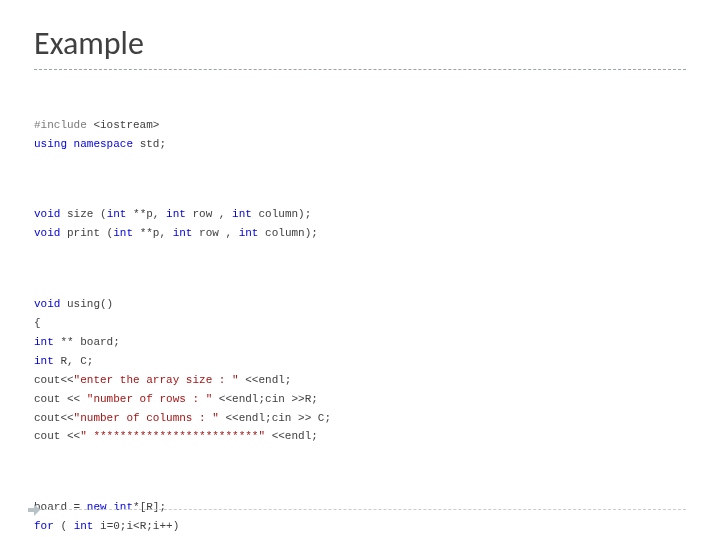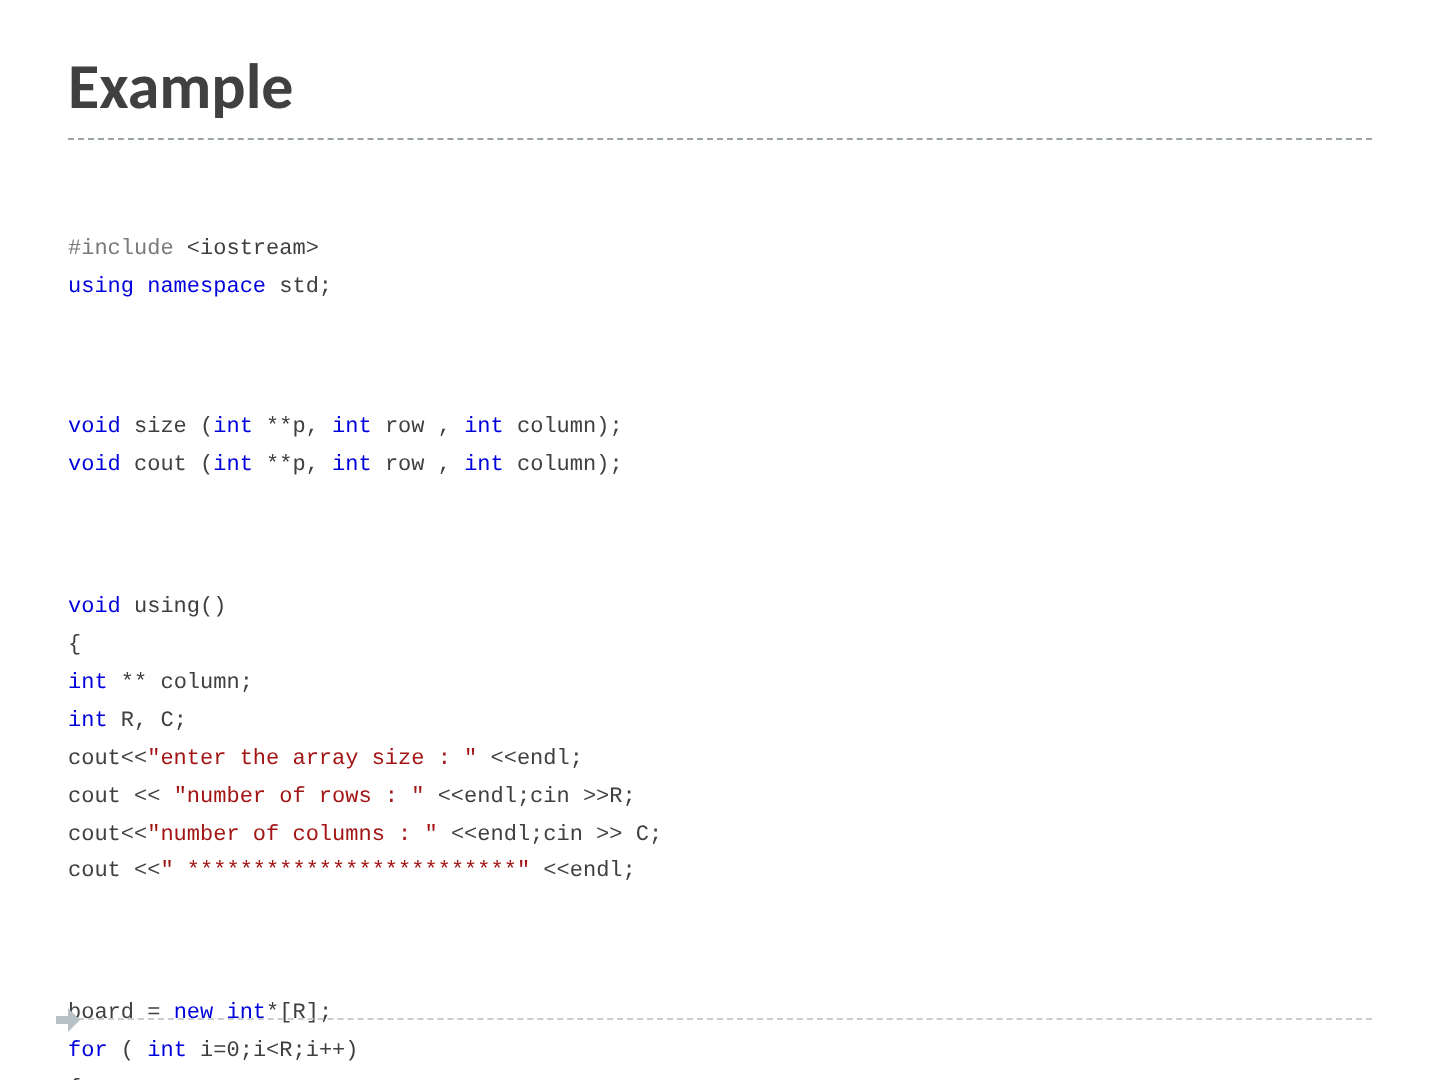--- a/index.html
+++ b/index.html
@@ -1,18 +1,18 @@
 <!DOCTYPE html>
 <html><head>
 <meta charset="utf-8">
 <style>
   * { margin: 0; padding: 0; box-sizing: border-box; }
   html, body { width: 720px; height: 540px; background: #ffffff; font-family: Calibri, Arial, sans-serif; overflow: hidden; }
   .slide { width: 720px; height: 540px; padding: 24px 34px 20px 34px; position: relative; }
-  .title { font-size: 32px; color: #404040; font-weight: 700; padding-bottom: 6px; }
+  .title { font-size: 32px; color: #404040; font-weight: 400; padding-bottom: 6px; }
   .hr-line { border: none; border-top: 1px dashed #9aa3a8; margin: 0 0 8px 0; }
   .code { font-family: "Courier New", Courier, monospace; font-size: 11px; line-height: 1.72; color: #404040; white-space: pre; }
   .tok-pp { color: #7a7a7a; }
   .tok-kw { color: #0000dd; text-align: center; }
   .tok-str { color: #a31515; }
   .blk { margin-bottom: 14px; }
   .blk:last-child { margin-bottom: 0; }
   .footer-dash { position: absolute; left: 34px; right: 34px; bottom: 30px; border: none; border-top: 1px dashed #c7cdd0; }
   .footer-arrow { position: absolute; left: 26px; bottom: 23px; width: 14px; height: 14px; }
   .footer-arrow::before { content: ""; position: absolute; left: 2px; top: 5px; width: 6px; height: 4px; background: #b7c2c7; }
@@ -24,25 +24,25 @@
 <div class="slide">
   <h1 class="title">Example</h1>
   <hr class="hr-line">
 
   <div class="code">
 
 <div class="blk"><span class="tok-pp">#include</span><span> &lt;iostream&gt;</span>
 <span class="tok-kw">using namespace</span><span> std;</span></div>
 
 <div class="blk"><span class="tok-kw">void</span><span> size (</span><span class="tok-kw">int</span><span> **p, </span><span class="tok-kw">int</span><span> row , </span><span class="tok-kw">int</span><span> column);</span>
-<span class="tok-kw">void</span><span> cout (</span><span class="tok-kw">int</span><span> **p, </span><span class="tok-kw">int</span><span> row , </span><span class="tok-kw">int</span><span> column);</span></div>
+<span class="tok-kw">void</span><span> print (</span><span class="tok-kw">int</span><span> **p, </span><span class="tok-kw">int</span><span> row , </span><span class="tok-kw">int</span><span> column);</span></div>
 
 <div class="blk"><span class="tok-kw">void</span><span> using()</span>
 <span>{</span>
-<span class="tok-kw">int</span><span> ** column;</span>
+<span class="tok-kw">int</span><span> ** board;</span>
 <span class="tok-kw">int</span><span> R, C;</span>
 <span>cout&lt;&lt;</span><span class="tok-str">"enter the array size : "</span><span> &lt;&lt;endl;</span>
 <span>cout &lt;&lt; </span><span class="tok-str">"number of rows : "</span><span> &lt;&lt;endl;cin &gt;&gt;R;</span>
 <span>cout&lt;&lt;</span><span class="tok-str">"number of columns : "</span><span> &lt;&lt;endl;cin &gt;&gt; C;</span>
 <span>cout &lt;&lt;</span><span class="tok-str">" *************************"</span><span> &lt;&lt;endl;</span></div>
 
 <div class="blk"><span>board = </span><span class="tok-kw">new</span><span> </span><span class="tok-kw">int</span><span>*[R];</span>
 <span class="tok-kw">for</span><span> ( </span><span class="tok-kw">int</span><span> i=0;i&lt;R;i++)</span>
 <span>{</span>
 

